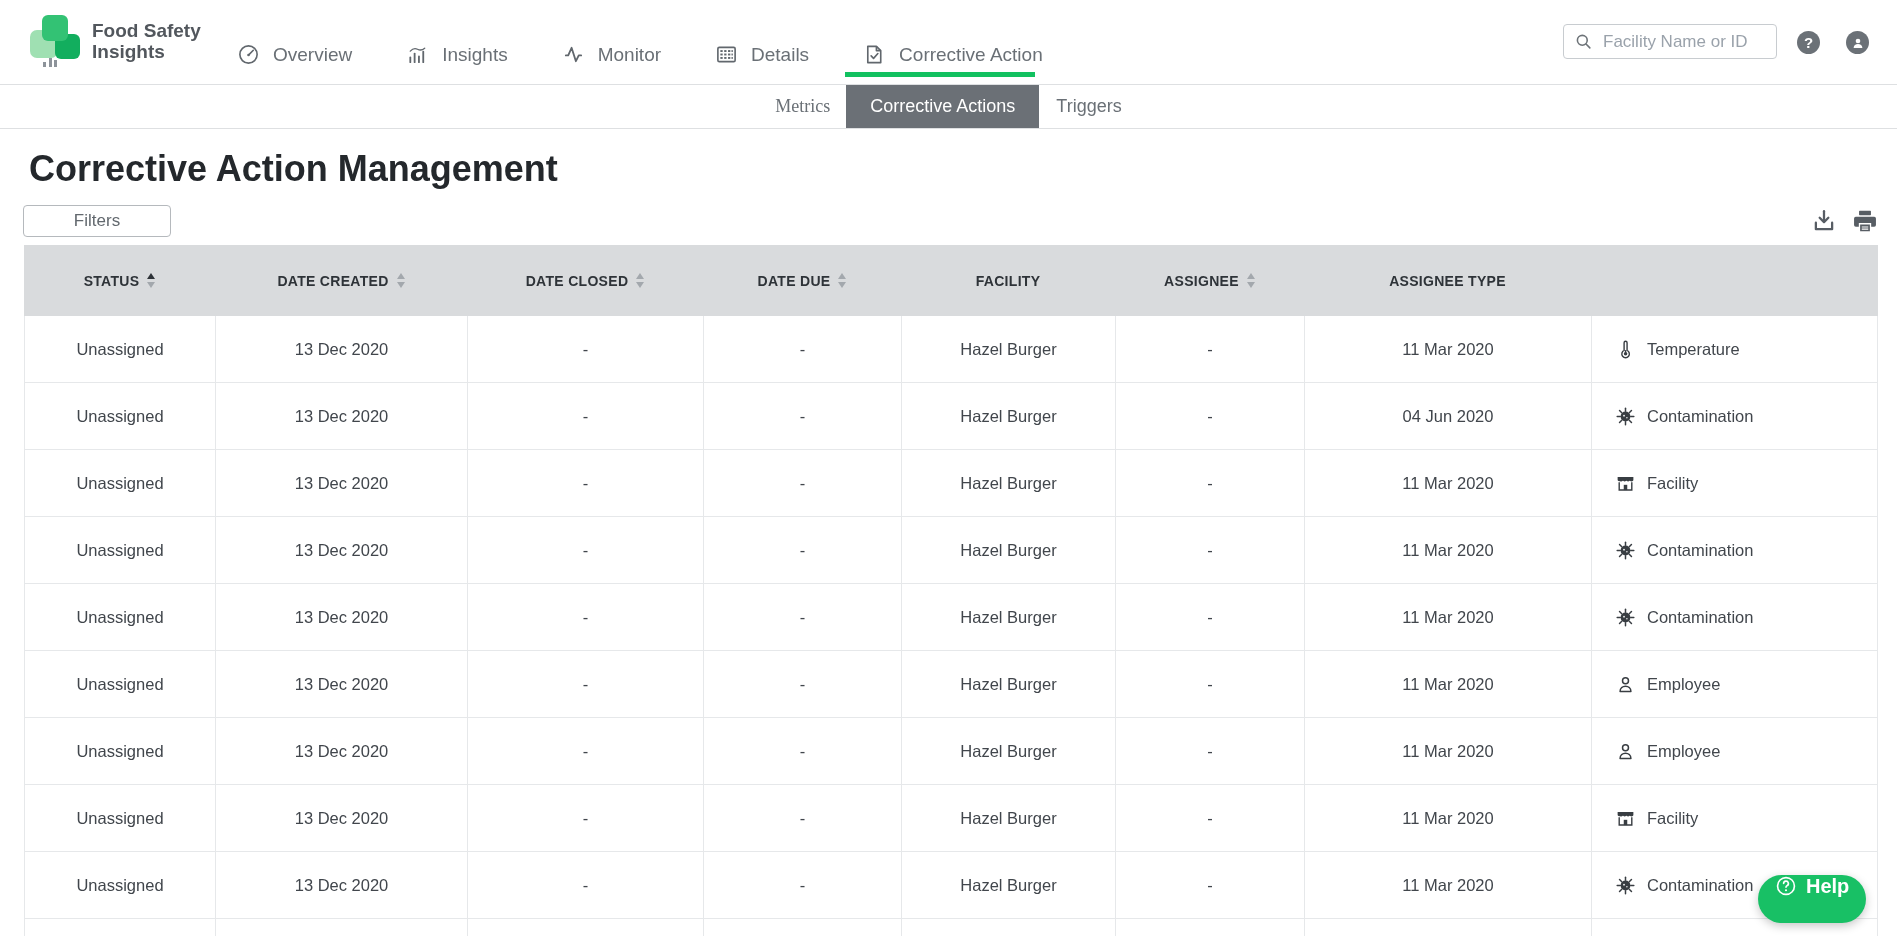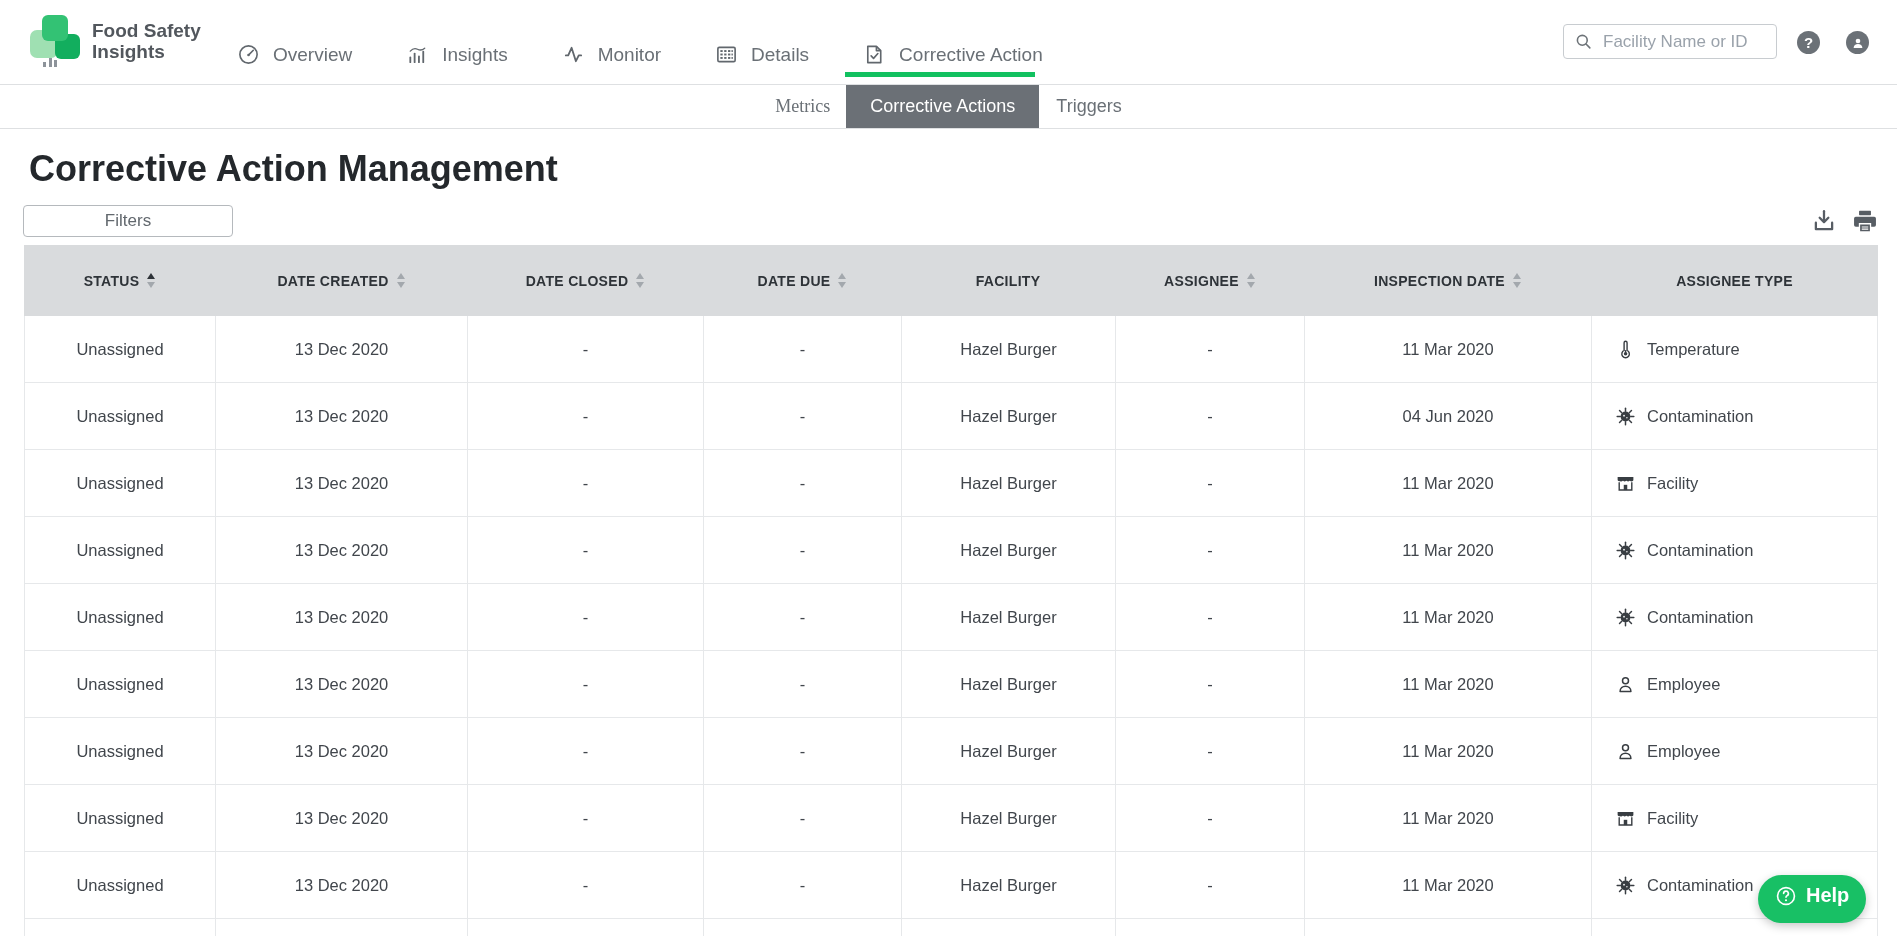--- a/index.html
+++ b/index.html
@@ -36,21 +36,21 @@
   
   .tab-bar { height:44px; border-bottom:1px solid #dee0e2; display:flex; justify-content:center; align-items:stretch; background:#fff; }
   .tab { display:flex; align-items:center; font-size:18px; color:#6a7076; cursor:pointer; }
   .tab-metrics { padding:0 16px 0 0;font-family:Liberation Serif, serif; }
   .tab-triggers { padding:0 0 0 17px; }
   .tab.active { background:#6b7076; color:#fff; font-weight:normal; padding:0 24px; }
 
   
   .page-title { margin:23px 0 0 29px; font-size:36px; line-height:34px; font-weight:bold; color:#24282c; }
   .toolbar { margin:19px 19px 0 23px; display:flex; justify-content:space-between; align-items:center; }
-  .filters-btn { width:210px; height:32px; border:1px solid #b5b9bd; border-radius:4px; background:#fff;
+  .filters-btn { width:148px; height:32px; border:1px solid #b5b9bd; border-radius:4px; background:#fff;
                  font-size:17px; color:#62686e; font-family:"Liberation Sans", sans-serif; cursor:pointer; }
   .tool-icons { display:flex; gap:15px; align-items:center; }
   .tool-icons svg { width:26px; height:26px; color:#575d64; cursor:pointer; }
 
   
   .ca-table { margin:8px 0 0 24px; width:1854px; }
   .grid-row { display:grid; grid-template-columns:191px 252px 236px 198px 214px 189px 287px 287px; }
   .thead { height:71px; background:#d9dbdd; }
   .th { display:flex; align-items:center; justify-content:center; gap:8px; font-size:14px; font-weight:bold;
         color:#2e3338; letter-spacing:0.3px; }
@@ -63,22 +63,22 @@
           background:#fff; cursor:pointer; }
   .td { display:flex; align-items:center; justify-content:center; font-size:16.5px; color:#41464c;
         border-right:1px solid #e6e8ea; overflow:hidden; }
   .td:last-child { border-right:none; }
   .td.vio { justify-content:flex-start; padding-left:23px; gap:11px; }
   .vio-ic { width:21px; height:21px; color:#383d42; flex:none; display:flex; }
   .vio-ic svg { width:21px; height:21px; }
   .trow.partial { height:30px; border-bottom:none; }
 
   
-  .help-pill { position:absolute; left:1758px; top:875px; height:48px; padding:16px 17px; border-radius:24px;
-               background:#18c065; color:#fff; display:flex; align-items:flex-end; gap:9px; cursor:pointer;
+  .help-pill { position:absolute; left:1758px; top:875px; height:48px; padding:0 17px; border-radius:24px;
+               background:#18c065; color:#fff; display:flex; align-items:flex-start; gap:9px; cursor:pointer;
                box-shadow:0 3px 10px rgba(0,0,0,0.22); }
   .help-pill svg { width:22px; height:22px; }
   .help-pill span { font-size:20px; font-weight:bold; }
 </style>
 </head>
 <body>
 
 <header class="app-header">
   <div class="logo">
     <div class="logo-mark">
@@ -225,27 +225,20 @@
       <span>FACILITY</span>
     </div>
     <div class="th">
       <span>ASSIGNEE</span>
       <span class="sort">
           <i class="s-up"></i>
           <i class="s-down"></i>
         </span>
     </div>
     <div class="th">
-      <span>INSPECTION DATE</span>
-      <span class="sort">
-          <i class="s-up"></i>
-          <i class="s-down"></i>
-        </span>
-    </div>
-    <div class="th">
       <span>ASSIGNEE TYPE</span>
     </div>
   </div>
   <div id="table-body">
   <div class="grid-row trow">
     <div class="td">Unassigned</div>
     <div class="td">13 Dec 2020</div>
     <div class="td">-</div>
     <div class="td">-</div>
     <div class="td">Hazel Burger</div>

